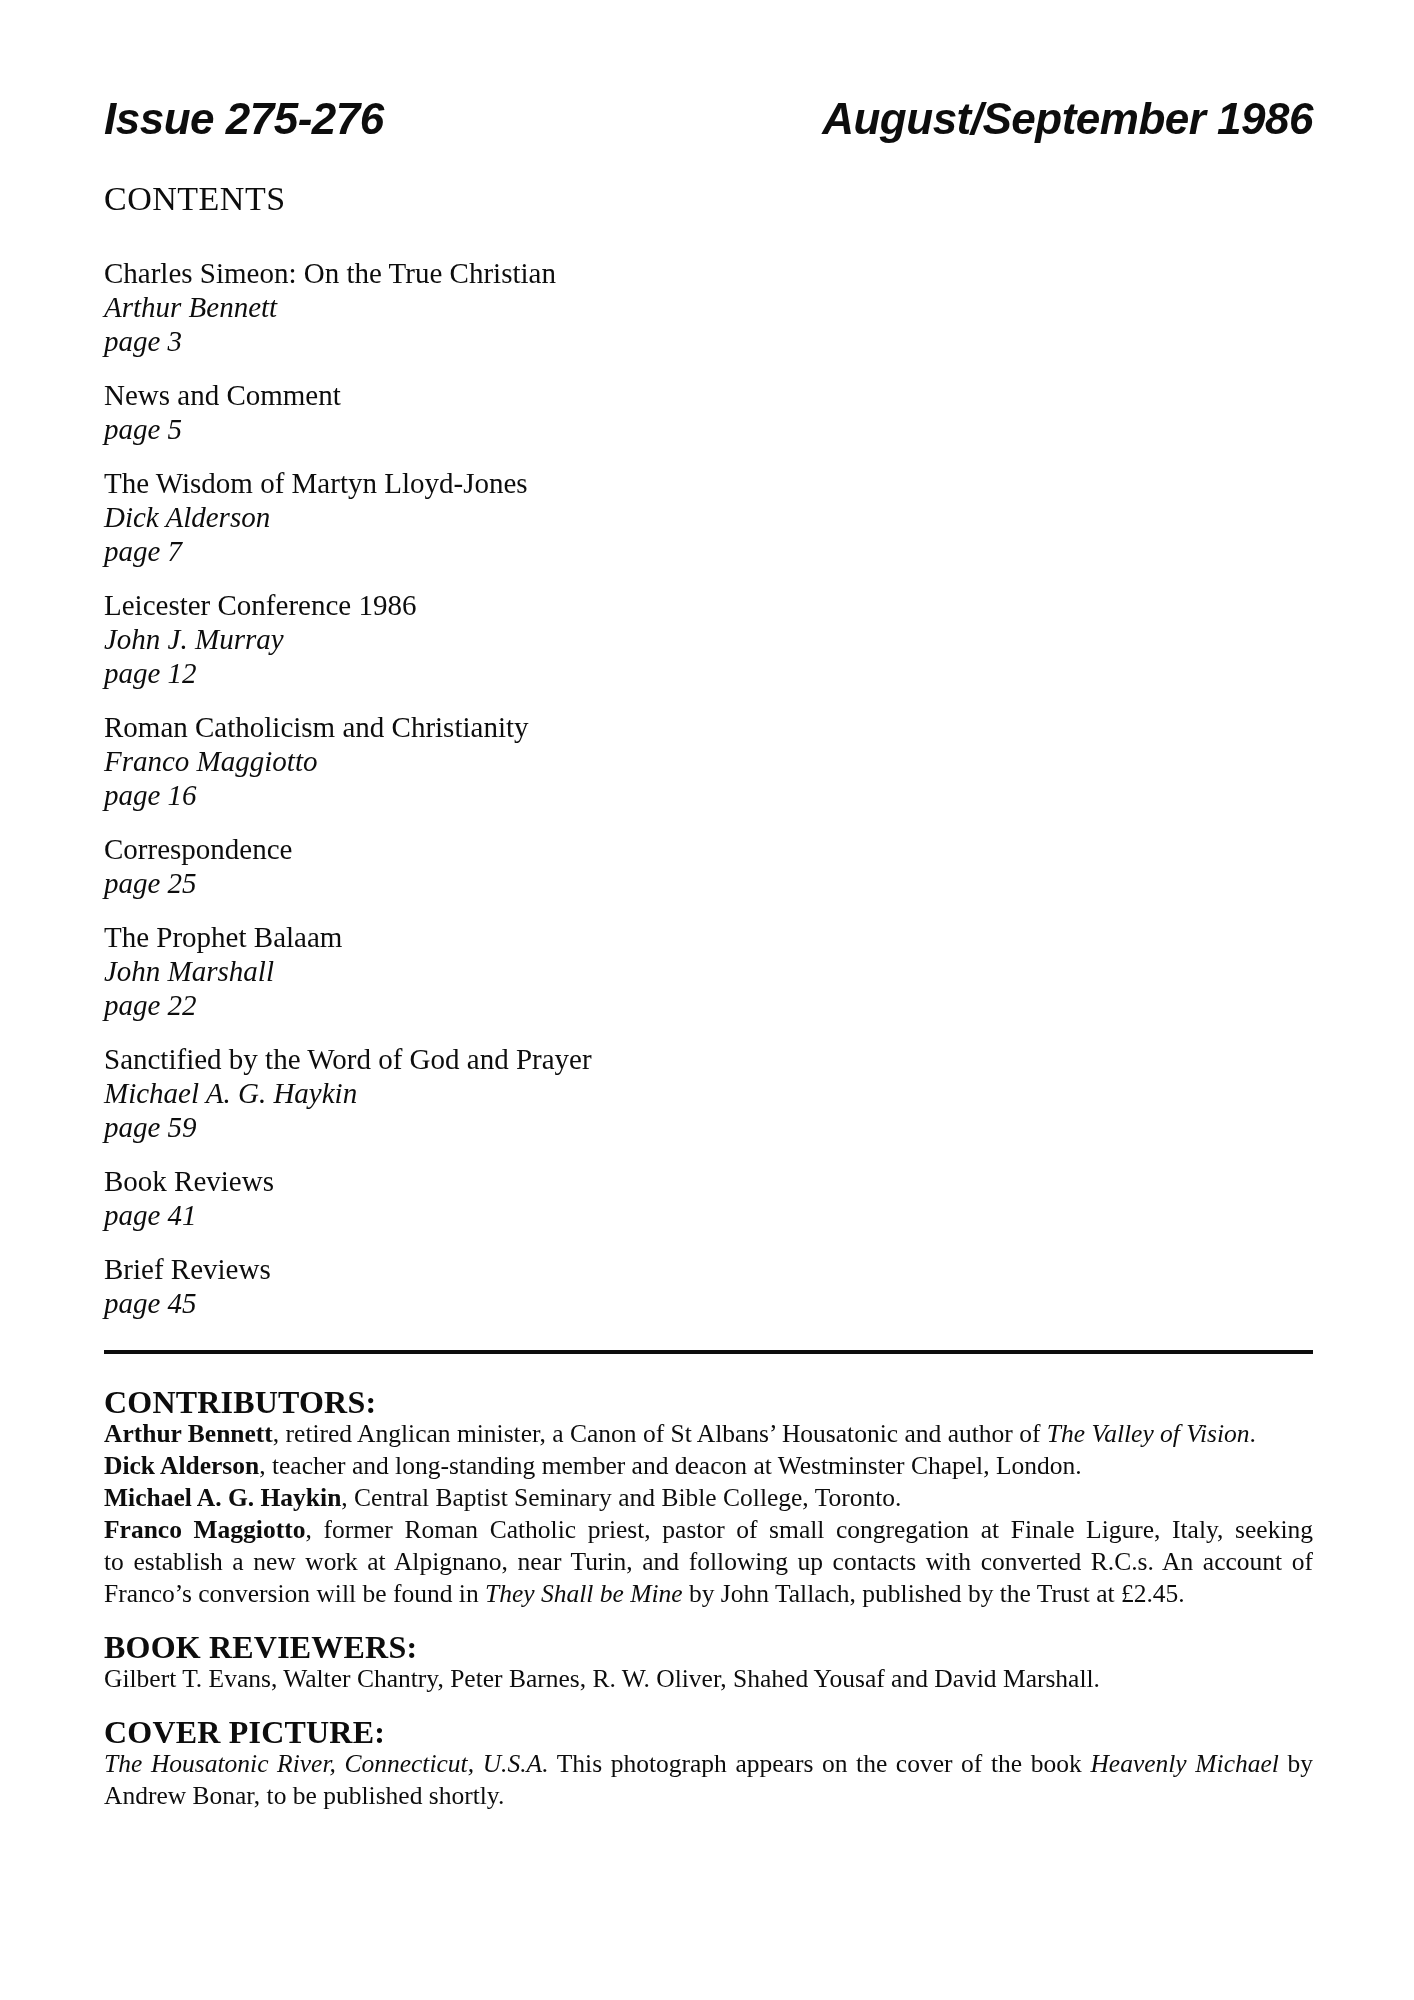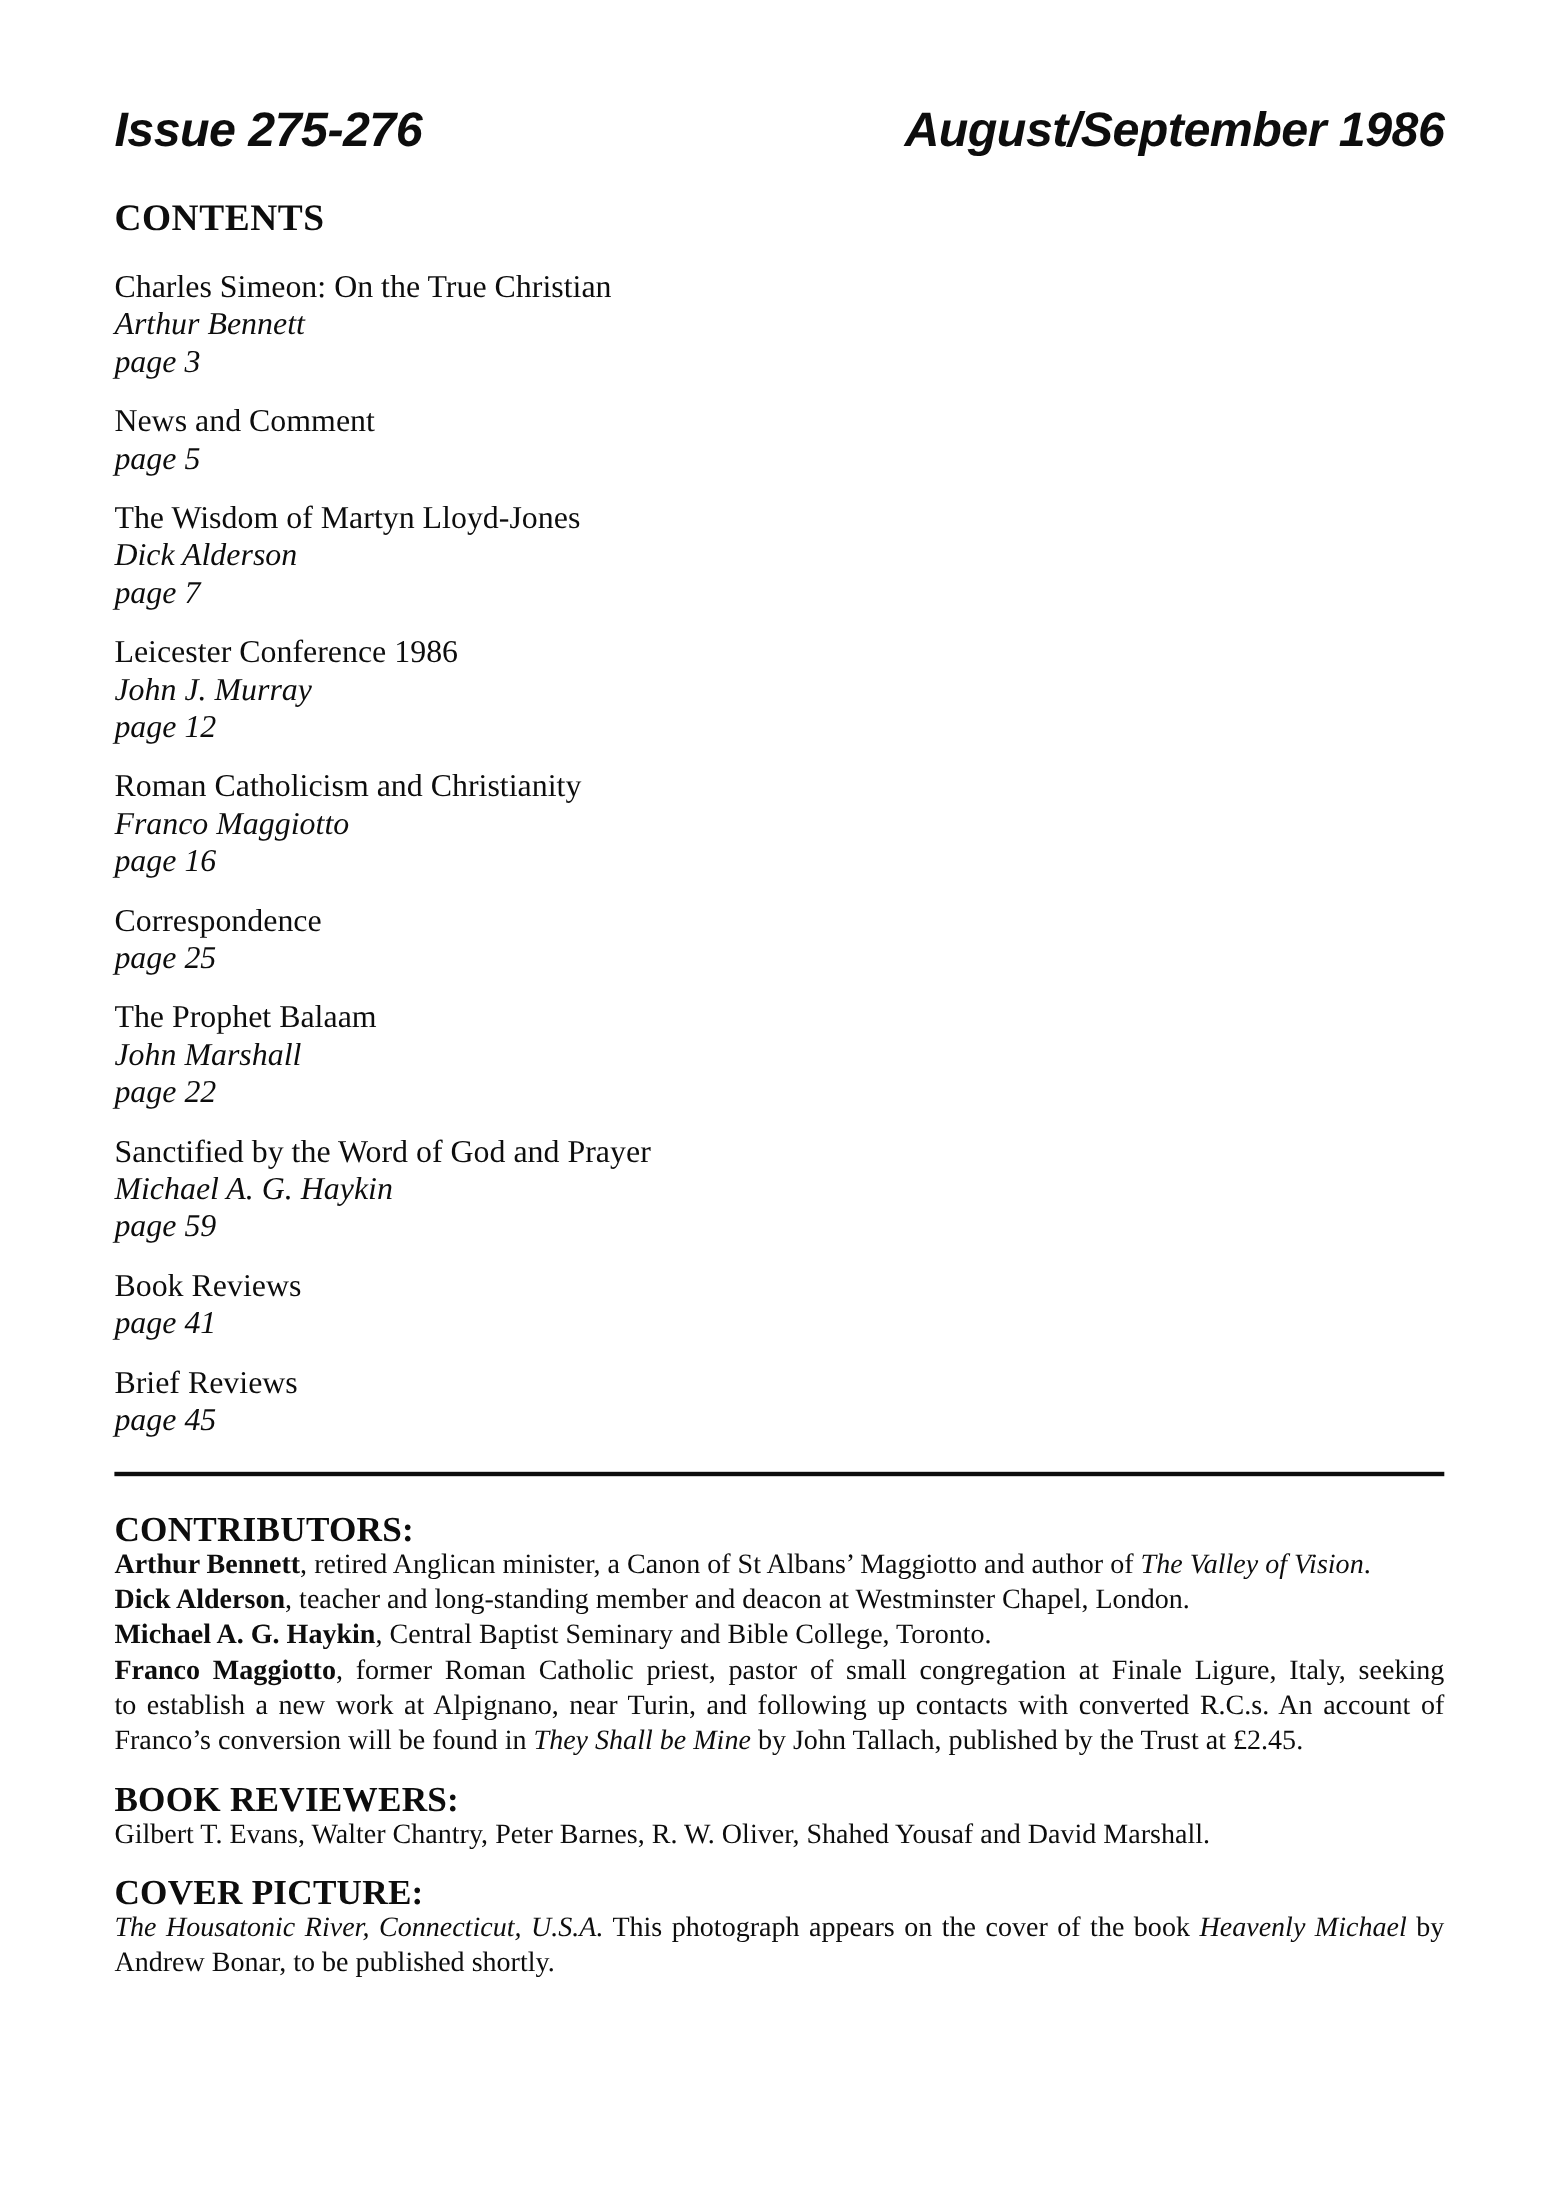--- a/index.html
+++ b/index.html
@@ -25,23 +25,23 @@
     font-style: italic;
     font-size: 44px;
     line-height: 46px;
     letter-spacing: -0.5px;
     white-space: nowrap;
   }
   
   .contents-heading {
     font-size: 34px;
     line-height: 40px;
-    font-weight: bold;
+    font-weight: normal;
     margin-top: 37px;
-    margin-bottom: 25px;
+    margin-bottom: 37px;
     letter-spacing: 0.5px;
   }
   
   .toc-entry { margin-bottom: 20px; margin-top: 12px; }
   .toc-title, .toc-author, .toc-page {
     font-size: 29px;
     line-height: 34px;
     white-space: nowrap;
   }
   .toc-author, .toc-page { font-style: italic; }
@@ -142,21 +142,21 @@
       <div class="toc-title">Brief Reviews</div>
       <div class="toc-page">page 45</div>
     </div>
 
   </div>
 
   <hr class="divider">
 
   <div class="info-section">
     <div class="sec-heading">CONTRIBUTORS:</div>
-    <div class="sec-line"><span class="b">Arthur Bennett</span><span>, retired Anglican minister, a Canon of St Albans’ Maggiotto and author of </span><span class="i">The Valley of Vision</span><span>.</span></div>
+    <div class="sec-line"><span class="b">Arthur Bennett</span><span>, retired Anglican minister, a Canon of St Albans’ Housatonic and author of </span><span class="i">The Valley of Vision</span><span>.</span></div>
     <div class="sec-line"><span class="b">Dick Alderson</span><span>, teacher and long-standing member and deacon at Westminster Chapel, London.</span></div>
     <div class="sec-line"><span class="b">Michael A. G. Haykin</span><span>, Central Baptist Seminary and Bible College, Toronto.</span></div>
     <div class="sec-line stretch"><span class="b">Franco Maggiotto</span><span>, former Roman Catholic priest, pastor of small congregation at Finale Ligure, Italy, seeking</span></div>
     <div class="sec-line stretch"><span>to establish a new work at Alpignano, near Turin, and following up contacts with converted R.C.s. An account of</span></div>
     <div class="sec-line"><span>Franco’s conversion will be found in </span><span class="i">They Shall be Mine</span><span> by John Tallach, published by the Trust at £2.45.</span></div>
   </div>
 
 
   <div class="info-section">
     <div class="sec-heading">BOOK REVIEWERS:</div>

